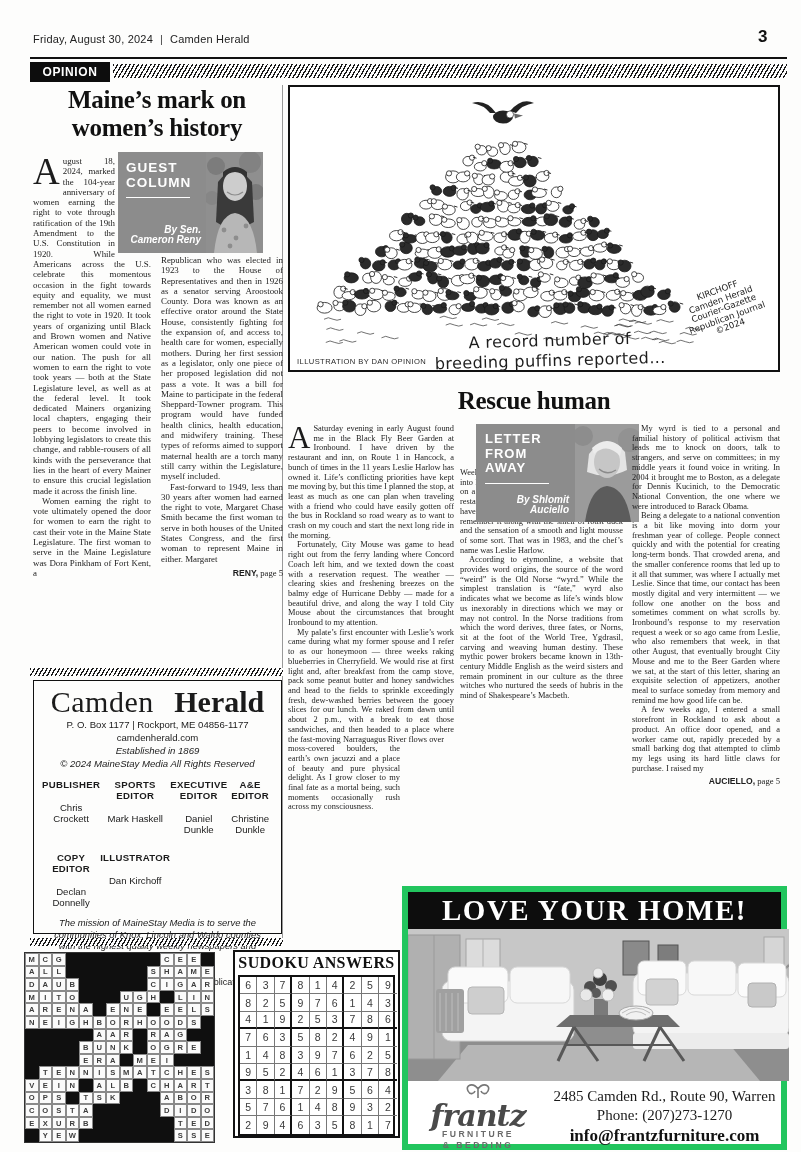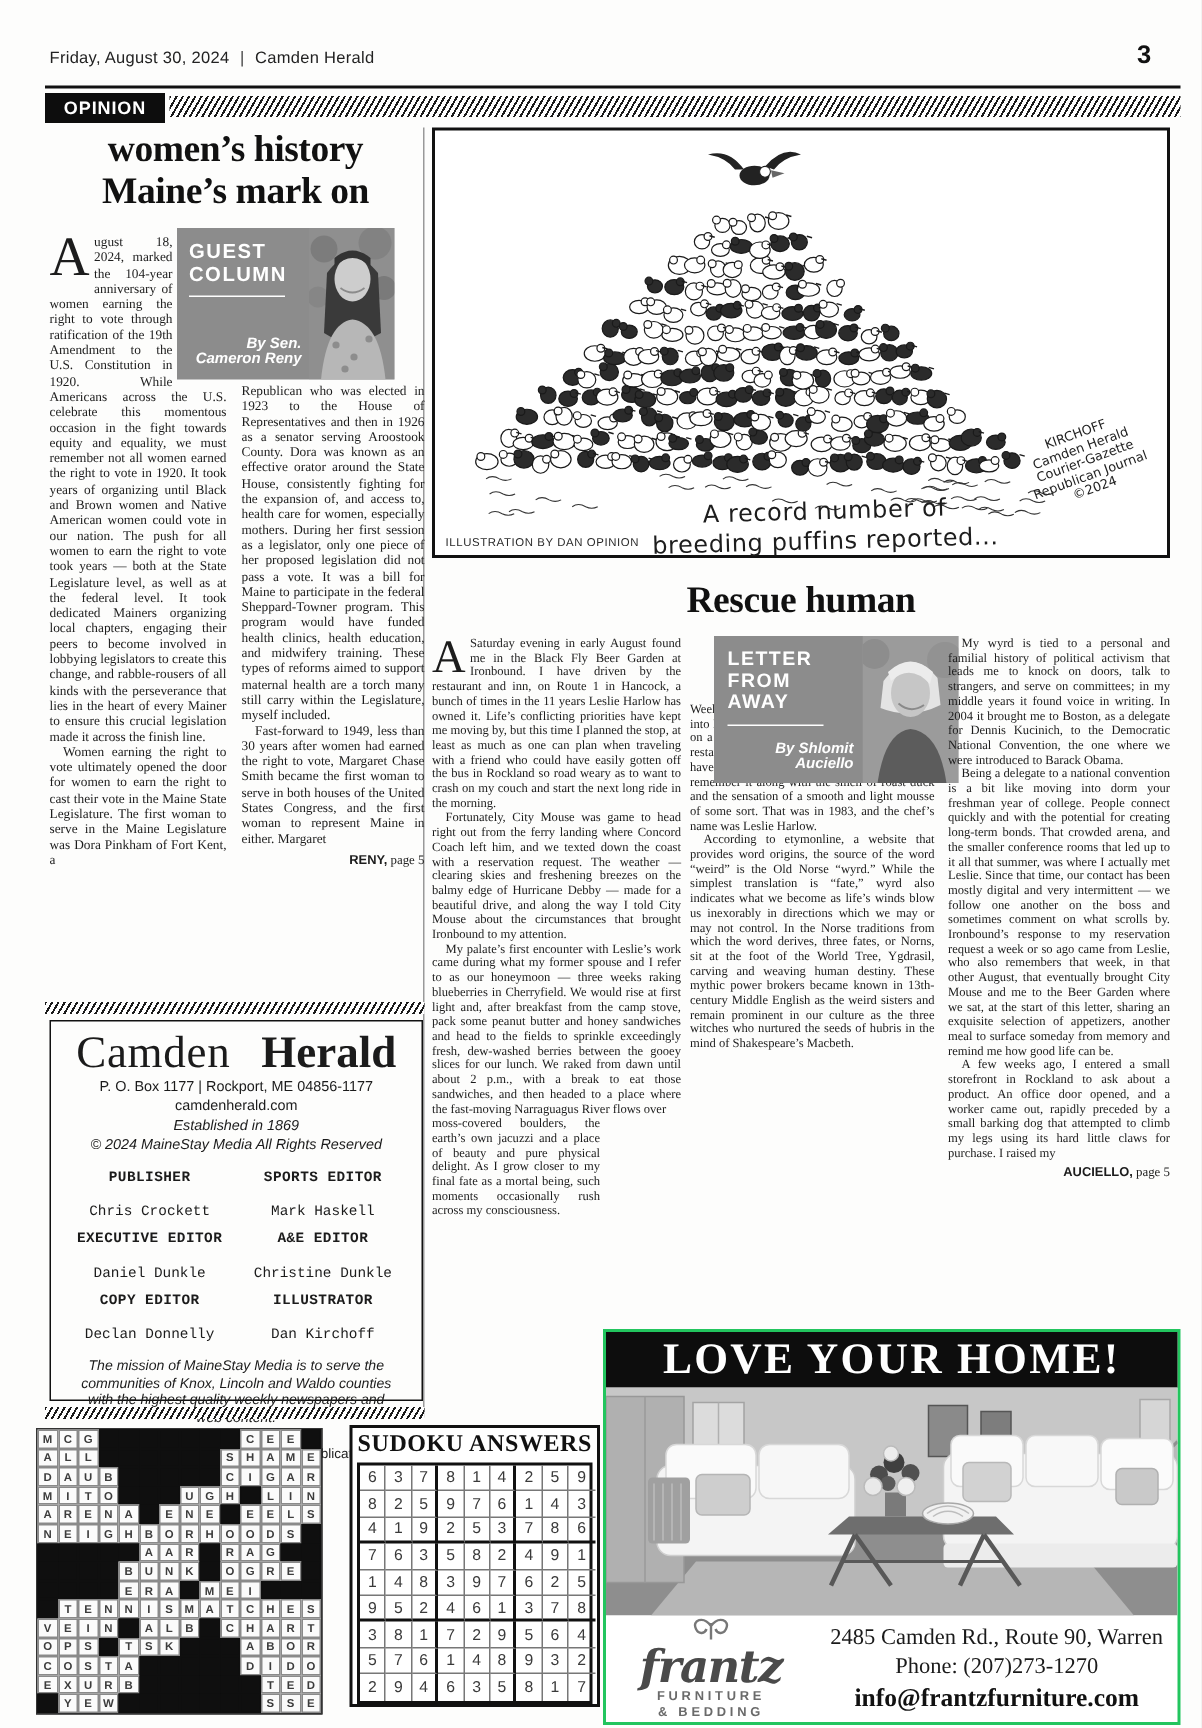--- a/index.html
+++ b/index.html
@@ -50,21 +50,21 @@
   
   .hatch-a { position:absolute; left:30px; top:668px; width:253px; height:8px; }
   .hatch-b { position:absolute; left:30px; top:938px; width:253px; height:8px; }
   .masthead { position:absolute; left:33px; top:680px; width:249px; height:254px; border:1px solid #111;
               text-align:center; font-family:"Liberation Sans", sans-serif; color:#1b1b1b; }
   .mh-name { margin-top:5px; font-family:"Liberation Serif", serif; font-size:30px; line-height:32px; }
   .mh-name .light { font-weight:400; letter-spacing:.5px; }
   .mh-name .bold { font-weight:bold;margin-left:13px; }
   .mh-line { font-size:9.6px; line-height:13px; }
   .mh-italic { font-style:italic; }
-  .mh-staff { display:grid; grid-template-columns:1fr 1fr; margin:9px 8px 0 8px; row-gap:7px;font-family:Liberation Mono, monospace; }
+  .mh-staff { display:grid; grid-template-columns:1fr 1fr 1fr 1fr; margin:9px 8px 0 8px; row-gap:17px; }
   .mh-title { font-weight:bold; font-size:9.6px; letter-spacing:.3px; }
   .mh-person { font-size:9.6px; margin-top:12px; }
   .mh-mission { font-style:italic; font-size:9.4px; line-height:11.5px; margin:9px 16px 0 16px; }
   .mh-logoline { margin-top:7px; }
   .msm { font-weight:900; font-style:italic; font-size:21px; letter-spacing:-2px; vertical-align:middle; }
   .mh-pub { font-size:9px; margin-left:6px; vertical-align:middle;margin-top:45px; }
 
   
   .crossword { position:absolute; left:24px; top:952px; display:grid;
                grid-template-columns:repeat(14,13.5px); grid-auto-rows:12.6px;
@@ -108,21 +108,21 @@
   .a2-col2 { left:460px; width:163px; }
   .a2-col3 { left:632px; width:148px; }
   .dropcap2 { float:left; font-size:31px; line-height:26px; padding:1px 3px 0 0; }
   .lbox { left:0; top:0; width:163px; height:98px;margin-left:16px; }
   .lbox .kicker { font-size:13px; line-height:14.5px; }
   .lbox .kby { right:70px; bottom:7px; }
   .a2-col2-text { padding-top:44px; }
   .narrow { width:112px; }
 
   
-  .ad-box { position:absolute; left:402px; top:886px; width:385px; height:264px; border:2px solid #22c55e;
+  .ad-box { position:absolute; left:402px; top:886px; width:385px; height:264px; border:6px solid #22c55e;
             background:#fff; }
   .ad-banner { height:37px; background:#0d0d0d; color:#fff; text-align:center;
                font-family:"Liberation Serif", serif; font-weight:bold; font-size:29px; line-height:36px;
                letter-spacing:1.5px; }
   .ad-photo { width:381px; height:152px; display:block; }
   .ad-bottom { display:flex; height:71px; align-items:center; }
   .ad-logo { width:140px; text-align:center; color:#555; }
   .ad-logo-name { font-family:"DejaVu Serif", serif; font-style:italic; font-weight:bold; font-size:30px;
                   line-height:26px; color:#4a4a4a; letter-spacing:-1px; }
   .ad-logo-sub { font-family:"Liberation Sans", sans-serif; font-size:8.6px; letter-spacing:2.5px;
@@ -139,22 +139,22 @@
   <div class="dateline">
     <span>Friday, August 30, 2024</span><span class="sep">|</span><span>Camden Herald</span>
   </div>
   <div class="page-num">3</div>
   <div class="top-rule"></div>
   <div class="opinion-box">OPINION</div>
   <div class="top-hatch hatch"></div>
   <div class="v-rule"></div>
 
   <div class="a1-title">
+    <div>Maine’s mark on</div>
     <div>women’s history</div>
-    <div>Maine’s mark on</div>
   </div>
 
   <div class="a1-body">
     <div class="kbox gbox">
       <div style="padding:8px 0 0 8px;">
         <div class="kicker">GUEST</div>
         <div class="kicker">COLUMN</div>
         <div class="krule"></div>
       </div>
       <div class="kby">

